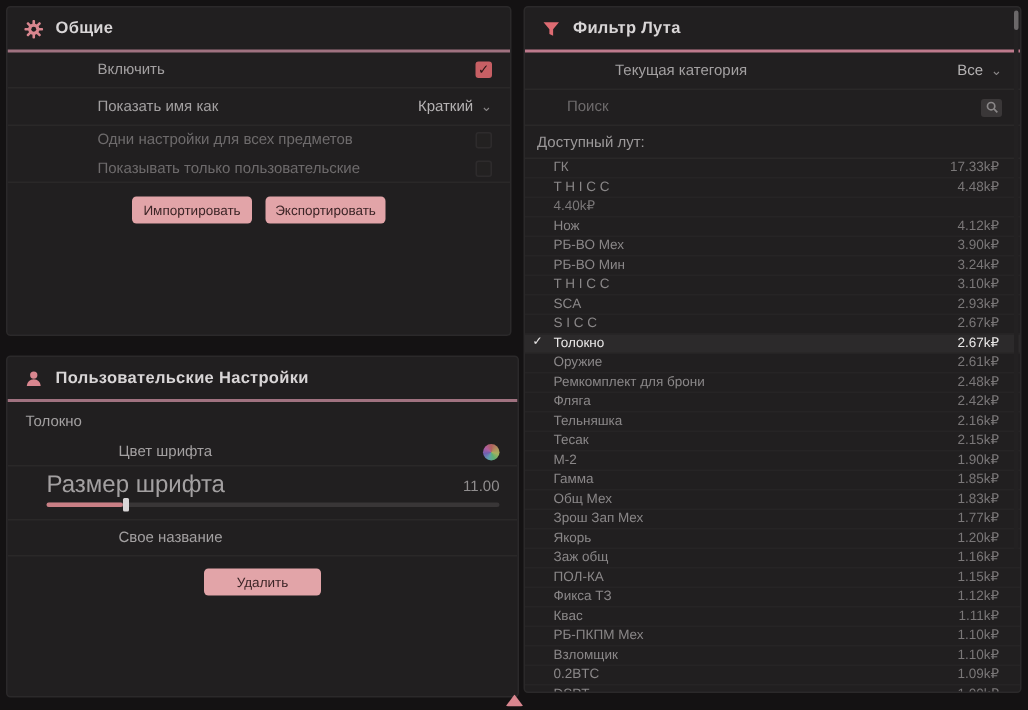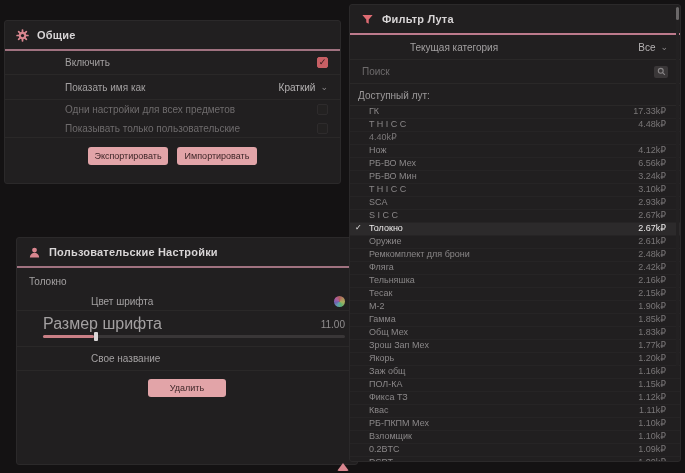--- a/index.html
+++ b/index.html
@@ -4,22 +4,22 @@
 <style>
   :root{
     --page-bg:#141213; --panel-bg:#211f20; --accent-pink:#e2a4a8;
     --divider:#a07280; --divider-bright:#bd7a8c; --icon-pink:#d9868f;
     --check-bg:#c75f64; --sel-text:#eae8e8;
   }
   *{margin:0;padding:0;box-sizing:border-box;}
   html,body{width:685px;height:473px;overflow:hidden;}
   body{background:var(--page-bg);font-family:"Liberation Sans","DejaVu Sans",sans-serif;position:relative;color:#a3a0a1;}
   .panel{position:absolute;background:var(--panel-bg);border:1px solid #2b292a;border-radius:3px;overflow:hidden;}
-  #panel-general{left:4px;top:20px;width:337px;height:164px;}
-  #panel-user{left:16px;top:237px;width:342px;height:228px;}
+  #panel-general{left:4px;top:4px;width:337px;height:220px;}
+  #panel-user{left:4px;top:237px;width:342px;height:228px;}
   #panel-filter{left:349px;top:4px;width:332px;height:458px;}
   .panel-header{height:30px;display:flex;align-items:center;gap:8px;padding:0 11px;border-bottom:2px solid var(--divider);}
   #panel-filter .panel-header{border-bottom-color:var(--divider-bright);}
   .panel-title{font-size:11px;font-weight:bold;color:#d8d5d6;letter-spacing:.2px;}
   .row{display:flex;align-items:center;justify-content:space-between;padding:0 12px;border-bottom:1px solid #2a2828;}
   .row .lbl{font-size:10px;color:#a3a0a1;padding-left:48px;}
   .row.dim .lbl{color:#6e6b6c;}
   .r24{height:24px}.r25{height:25px}.r19{height:19px}
   
   .cb{width:11px;height:11px;border-radius:2px;background:#262424;border:1px solid #3e3b3c;display:flex;align-items:center;justify-content:center;}
@@ -38,21 +38,21 @@
   .slider-top{display:flex;justify-content:space-between;align-items:center;height:14px;}
   .slider-val{font-size:10px;color:#918e8f;}
   .slider-track{position:relative;margin-top:4px;height:3px;background:#393637;border-radius:2px;}
   .slider-fill{position:absolute;left:0;top:0;height:3px;width:17%;background:#c97f85;border-radius:2px;}
   .slider-handle{position:absolute;left:17%;top:-3px;width:4px;height:9px;background:#d9d6d7;border-radius:1px;}
   .input-flat{flex:1;margin-left:10px;background:transparent;border:none;outline:none;color:#cfcccd;font-size:10px;font-family:inherit;height:100%;}
   .del-wrap{display:flex;justify-content:center;margin-top:8px;}
   .btn-del{width:78px;}
   
   .search-row{height:24px;}
-  .search-input{flex:1;background:transparent;border:none;outline:none;font-size:10px;color:#cfcccd;font-family:inherit;}
+  .search-input{flex:1;background:transparent;border:none;outline:none;font-size:10px;color:#cfcccd;font-family:inherit;margin-left:16px;}
   .search-input::placeholder{color:#6e6b6c;}
   .search-box{width:14px;height:12px;background:#3a3738;border-radius:2px;display:flex;align-items:center;justify-content:center;}
   .list-label{font-size:10px;color:#9c999a;padding:6px 8px 4px;}
   .lf-list{position:relative;height:363px;overflow:hidden;border-top:1px solid #2a2828;}
   .lf-row{position:relative;height:13px;display:flex;align-items:flex-start;padding:0 14px 0 19px;border-bottom:1px solid #262425;font-size:9px;color:#8a8788;}
   .lf-name{flex:1;white-space:nowrap;overflow:hidden;}
   .lf-value{color:#7a7778;}
   .lf-check{position:absolute;left:5px;display:none;font-size:8px;}
   .lf-row.selected{background:#2c2a2b;color:var(--sel-text);}
   .lf-row.selected .lf-value{color:var(--sel-text);}
@@ -99,22 +99,22 @@
   </div>
   <div class="row r19 dim" style="border-bottom:none;">
     <span class="lbl">Одни настройки для всех предметов</span>
     <span class="cb faint"></span>
   </div>
   <div class="row r19 dim">
     <span class="lbl">Показывать только пользовательские</span>
     <span class="cb faint"></span>
   </div>
   <div class="btn-row">
+    <button class="btn">Импортировать</button>
     <button class="btn">Экспортировать</button>
-    <button class="btn">Импортировать</button>
   </div>
 </div>
 
 <div class="panel" id="panel-user">
   <div class="panel-header">
     <span class="hicon">
       <svg width="13" height="13" viewBox="0 0 24 24" fill="#d9868f">
         <circle cx="12" cy="7.5" r="4.5"></circle>
         <path d="M3.5 21c0-4.7 3.8-8.5 8.5-8.5s8.5 3.8 8.5 8.5z"></path>
       </svg>
@@ -192,21 +192,21 @@
 
       <div class="lf-row">
 
         <span class="lf-name">Нож</span>
         <span class="lf-value">4.12k₽</span>
       </div>
 
       <div class="lf-row">
 
         <span class="lf-name">РБ-ВО Мех</span>
-        <span class="lf-value">6.56k₽</span>
+        <span class="lf-value">3.90k₽</span>
       </div>
 
       <div class="lf-row">
 
         <span class="lf-name">РБ-ВО Мин</span>
         <span class="lf-value">3.24k₽</span>
       </div>
 
       <div class="lf-row">
 

